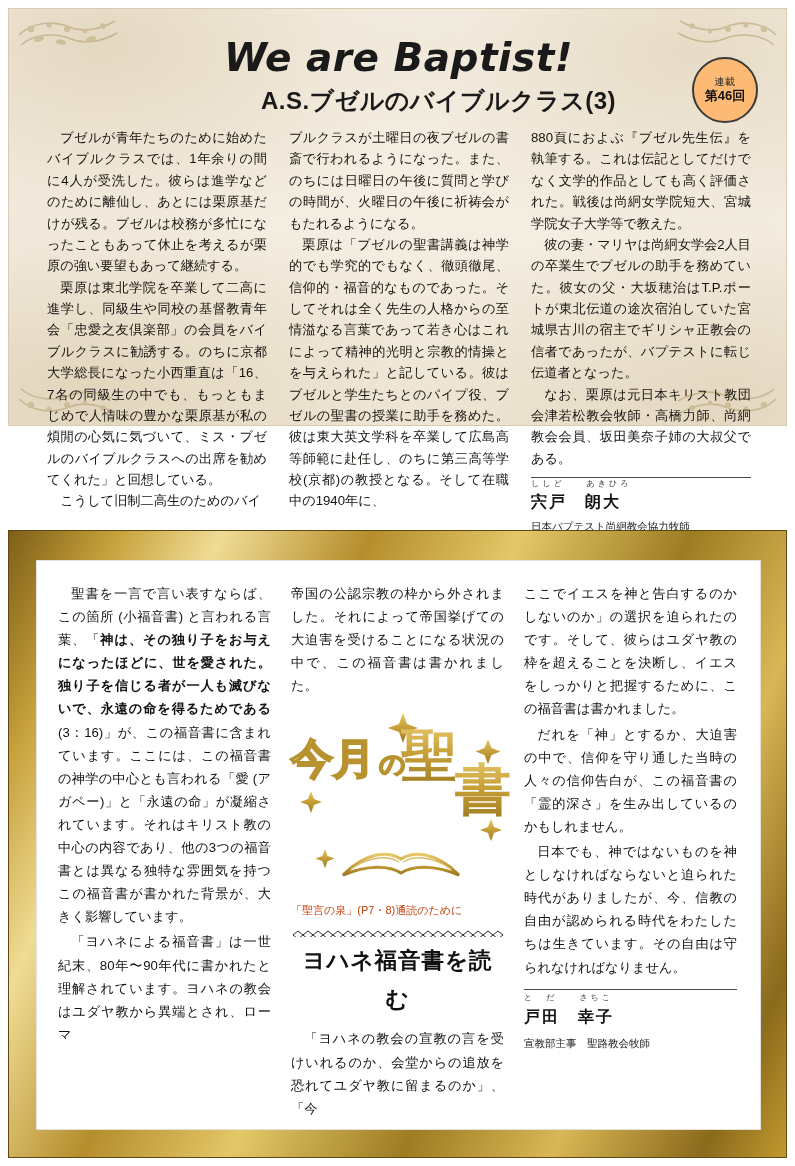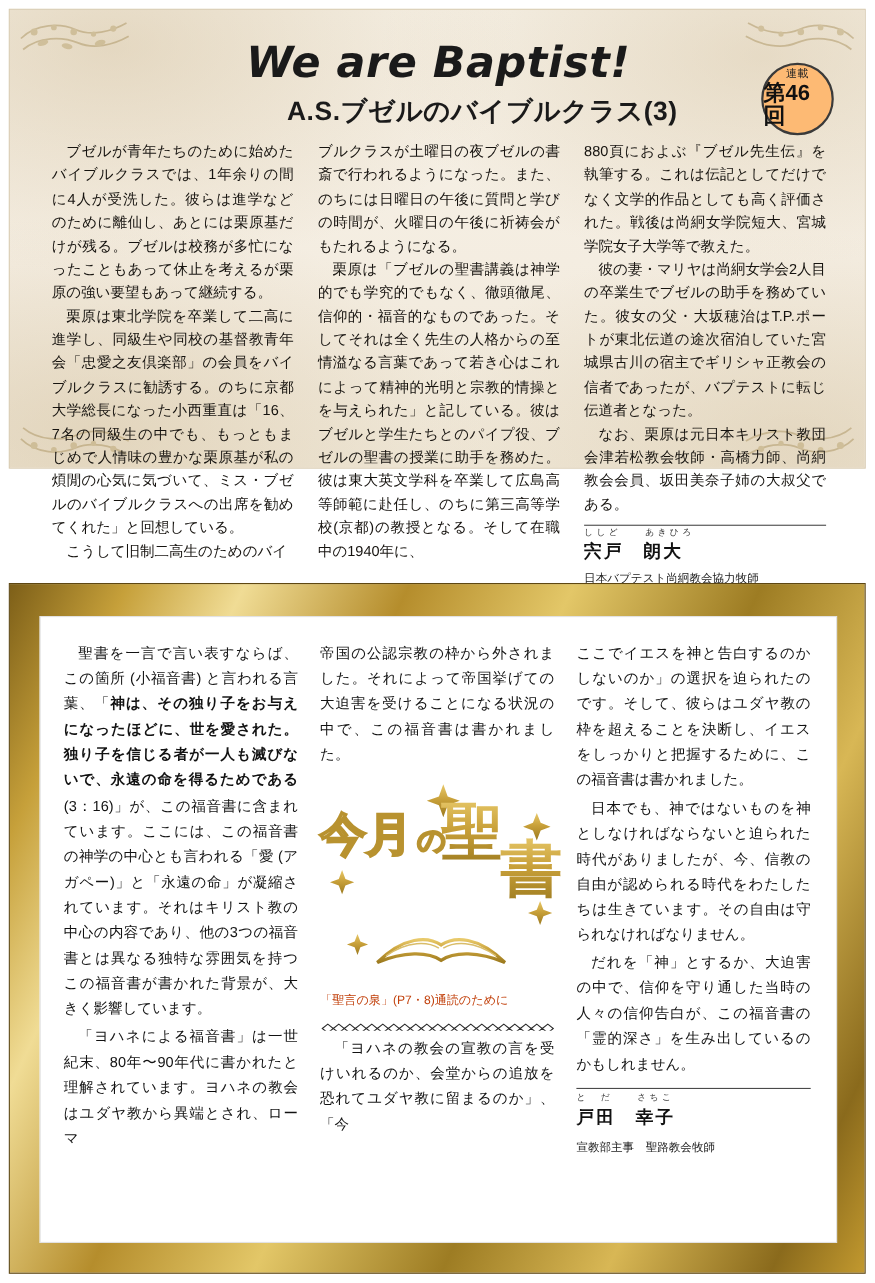--- a/index.html
+++ b/index.html
@@ -87,21 +87,21 @@
     align-items: center;
     justify-content: center;
     line-height: 1.05;
   }
   .badge-top {
     font-size: 10px;
     color: #222;
     letter-spacing: 0.5px;
   }
   .badge-main {
-    font-size: 20px;
+    font-size: 13px;
     font-weight: bold;
     color: #111;
     margin-top: 1px;
   }
 
   .top-cols {
     position: absolute;
     left: 38px;
     top: 118px;
     width: 706px;
@@ -368,26 +368,27 @@
     </div>
 
     <div class="kicker">「聖言の泉」(P7・8)通読のために</div>
     <div class="diamond-rule">
       <svg width="213" height="12" viewBox="0 0 213 12">
         <g fill="none" stroke="#2b2b2b" stroke-width="1">
           <path d="M2 6 l5 -4 5 4 -5 4 z M12 6 l5 -4 5 4 -5 4 z M22 6 l5 -4 5 4 -5 4 z M32 6 l5 -4 5 4 -5 4 z M42 6 l5 -4 5 4 -5 4 z M52 6 l5 -4 5 4 -5 4 z M62 6 l5 -4 5 4 -5 4 z M72 6 l5 -4 5 4 -5 4 z M82 6 l5 -4 5 4 -5 4 z M92 6 l5 -4 5 4 -5 4 z M102 6 l5 -4 5 4 -5 4 z M112 6 l5 -4 5 4 -5 4 z M122 6 l5 -4 5 4 -5 4 z M132 6 l5 -4 5 4 -5 4 z M142 6 l5 -4 5 4 -5 4 z M152 6 l5 -4 5 4 -5 4 z M162 6 l5 -4 5 4 -5 4 z M172 6 l5 -4 5 4 -5 4 z M182 6 l5 -4 5 4 -5 4 z M192 6 l5 -4 5 4 -5 4 z M202 6 l5 -4 5 4 -5 4 z"></path>
         </g>
       </svg>
     </div>
+    <div class="headline">ヨハネ福音書を読む</div>
     <p>「ヨハネの教会の宣教の言を受けいれるのか、会堂からの追放を恐れてユダヤ教に留まるのか」、「今</p>
   </div>
 
   <div class="bcol">
     <p class="noindent">ここでイエスを神と告白するのかしないのか」の選択を迫られたのです。そして、彼らはユダヤ教の枠を超えることを決断し、イエスをしっかりと把握するために、この福音書は書かれました。</p>
+    <p>だれを「神」とするか、大迫害の中で、信仰を守り通した当時の人々の信仰告白が、この福音書の「霊的深さ」を生み出しているのかもしれません。</p>
     <p>日本でも、神ではないものを神としなければならないと迫られた時代がありましたが、今、信教の自由が認められる時代をわたしたちは生きています。その自由は守られなければなりません。</p>
-    <p>だれを「神」とするか、大迫害の中で、信仰を守り通した当時の人々の信仰告白が、この福音書の「霊的深さ」を生み出しているのかもしれません。</p>
     <div class="sig-block2">
       <div class="sig-ruby">と　だ　　さちこ</div>
       <div class="sig-name">戸田　幸子</div>
       <div class="sig-role">宣教部主事　聖路教会牧師</div>
     </div>
   </div>
 </div>
 
 </body></html>

